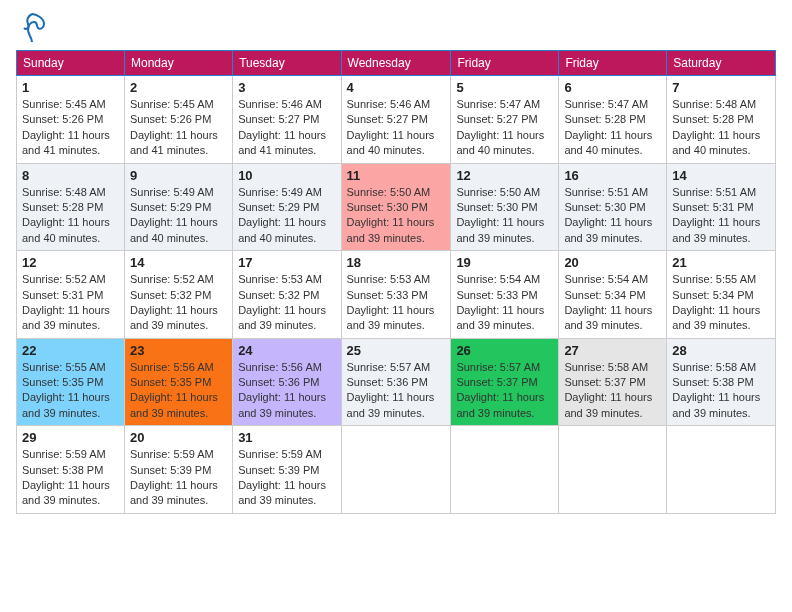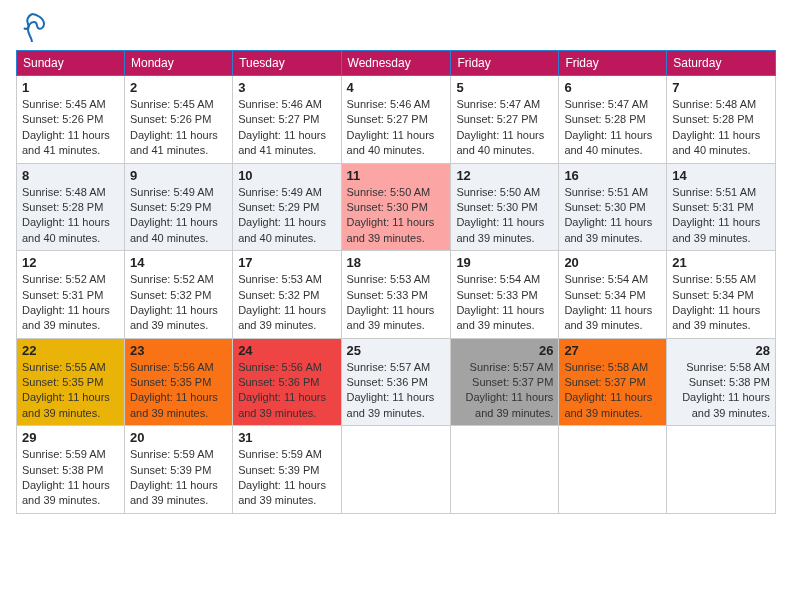--- a/index.html
+++ b/index.html
@@ -295,69 +295,69 @@
           <td>
         <span class="day-num">21</span>
         <div class="day-detail">
           Sunrise: 5:55 AM<br>
           Sunset: 5:34 PM<br>
           Daylight: 11 hours and 39 minutes.
         </div>
       </td>
         </tr>
         <tr class="week-row-even">
-          <td style="background: #eab308;">
+          <td style="background: #7dd3fc;">
         <span class="day-num">22</span>
         <div class="day-detail">
           Sunrise: 5:55 AM<br>
           Sunset: 5:35 PM<br>
           Daylight: 11 hours and 39 minutes.
         </div>
       </td>
           <td style="background: #f97316;">
         <span class="day-num">23</span>
         <div class="day-detail">
           Sunrise: 5:56 AM<br>
           Sunset: 5:35 PM<br>
           Daylight: 11 hours and 39 minutes.
         </div>
       </td>
-          <td style="background: #ef4444;">
+          <td style="background: #c4b5fd;">
         <span class="day-num">24</span>
         <div class="day-detail">
           Sunrise: 5:56 AM<br>
           Sunset: 5:36 PM<br>
           Daylight: 11 hours and 39 minutes.
         </div>
       </td>
           <td style="background: rgb(238, 242, 247);">
         <span class="day-num">25</span>
         <div class="day-detail">
           Sunrise: 5:57 AM<br>
           Sunset: 5:36 PM<br>
           Daylight: 11 hours and 39 minutes.
         </div>
       </td>
-          <td style="background: #a3a3a3; text-align: right;">
+          <td style="background: #22c55e;">
         <span class="day-num">26</span>
         <div class="day-detail">
           Sunrise: 5:57 AM<br>
           Sunset: 5:37 PM<br>
           Daylight: 11 hours and 39 minutes.
         </div>
       </td>
-          <td style="background: #f97316; margin-left: 37px;">
+          <td style="background: #e5e5e5; margin-left: 37px;">
         <span class="day-num">27</span>
         <div class="day-detail">
           Sunrise: 5:58 AM<br>
           Sunset: 5:37 PM<br>
           Daylight: 11 hours and 39 minutes.
         </div>
       </td>
-          <td style="background: rgb(238, 242, 247); text-align: right;">
+          <td style="background: rgb(238, 242, 247);">
         <span class="day-num">28</span>
         <div class="day-detail">
           Sunrise: 5:58 AM<br>
           Sunset: 5:38 PM<br>
           Daylight: 11 hours and 39 minutes.
         </div>
       </td>
         </tr>
         <tr>
           <td>

